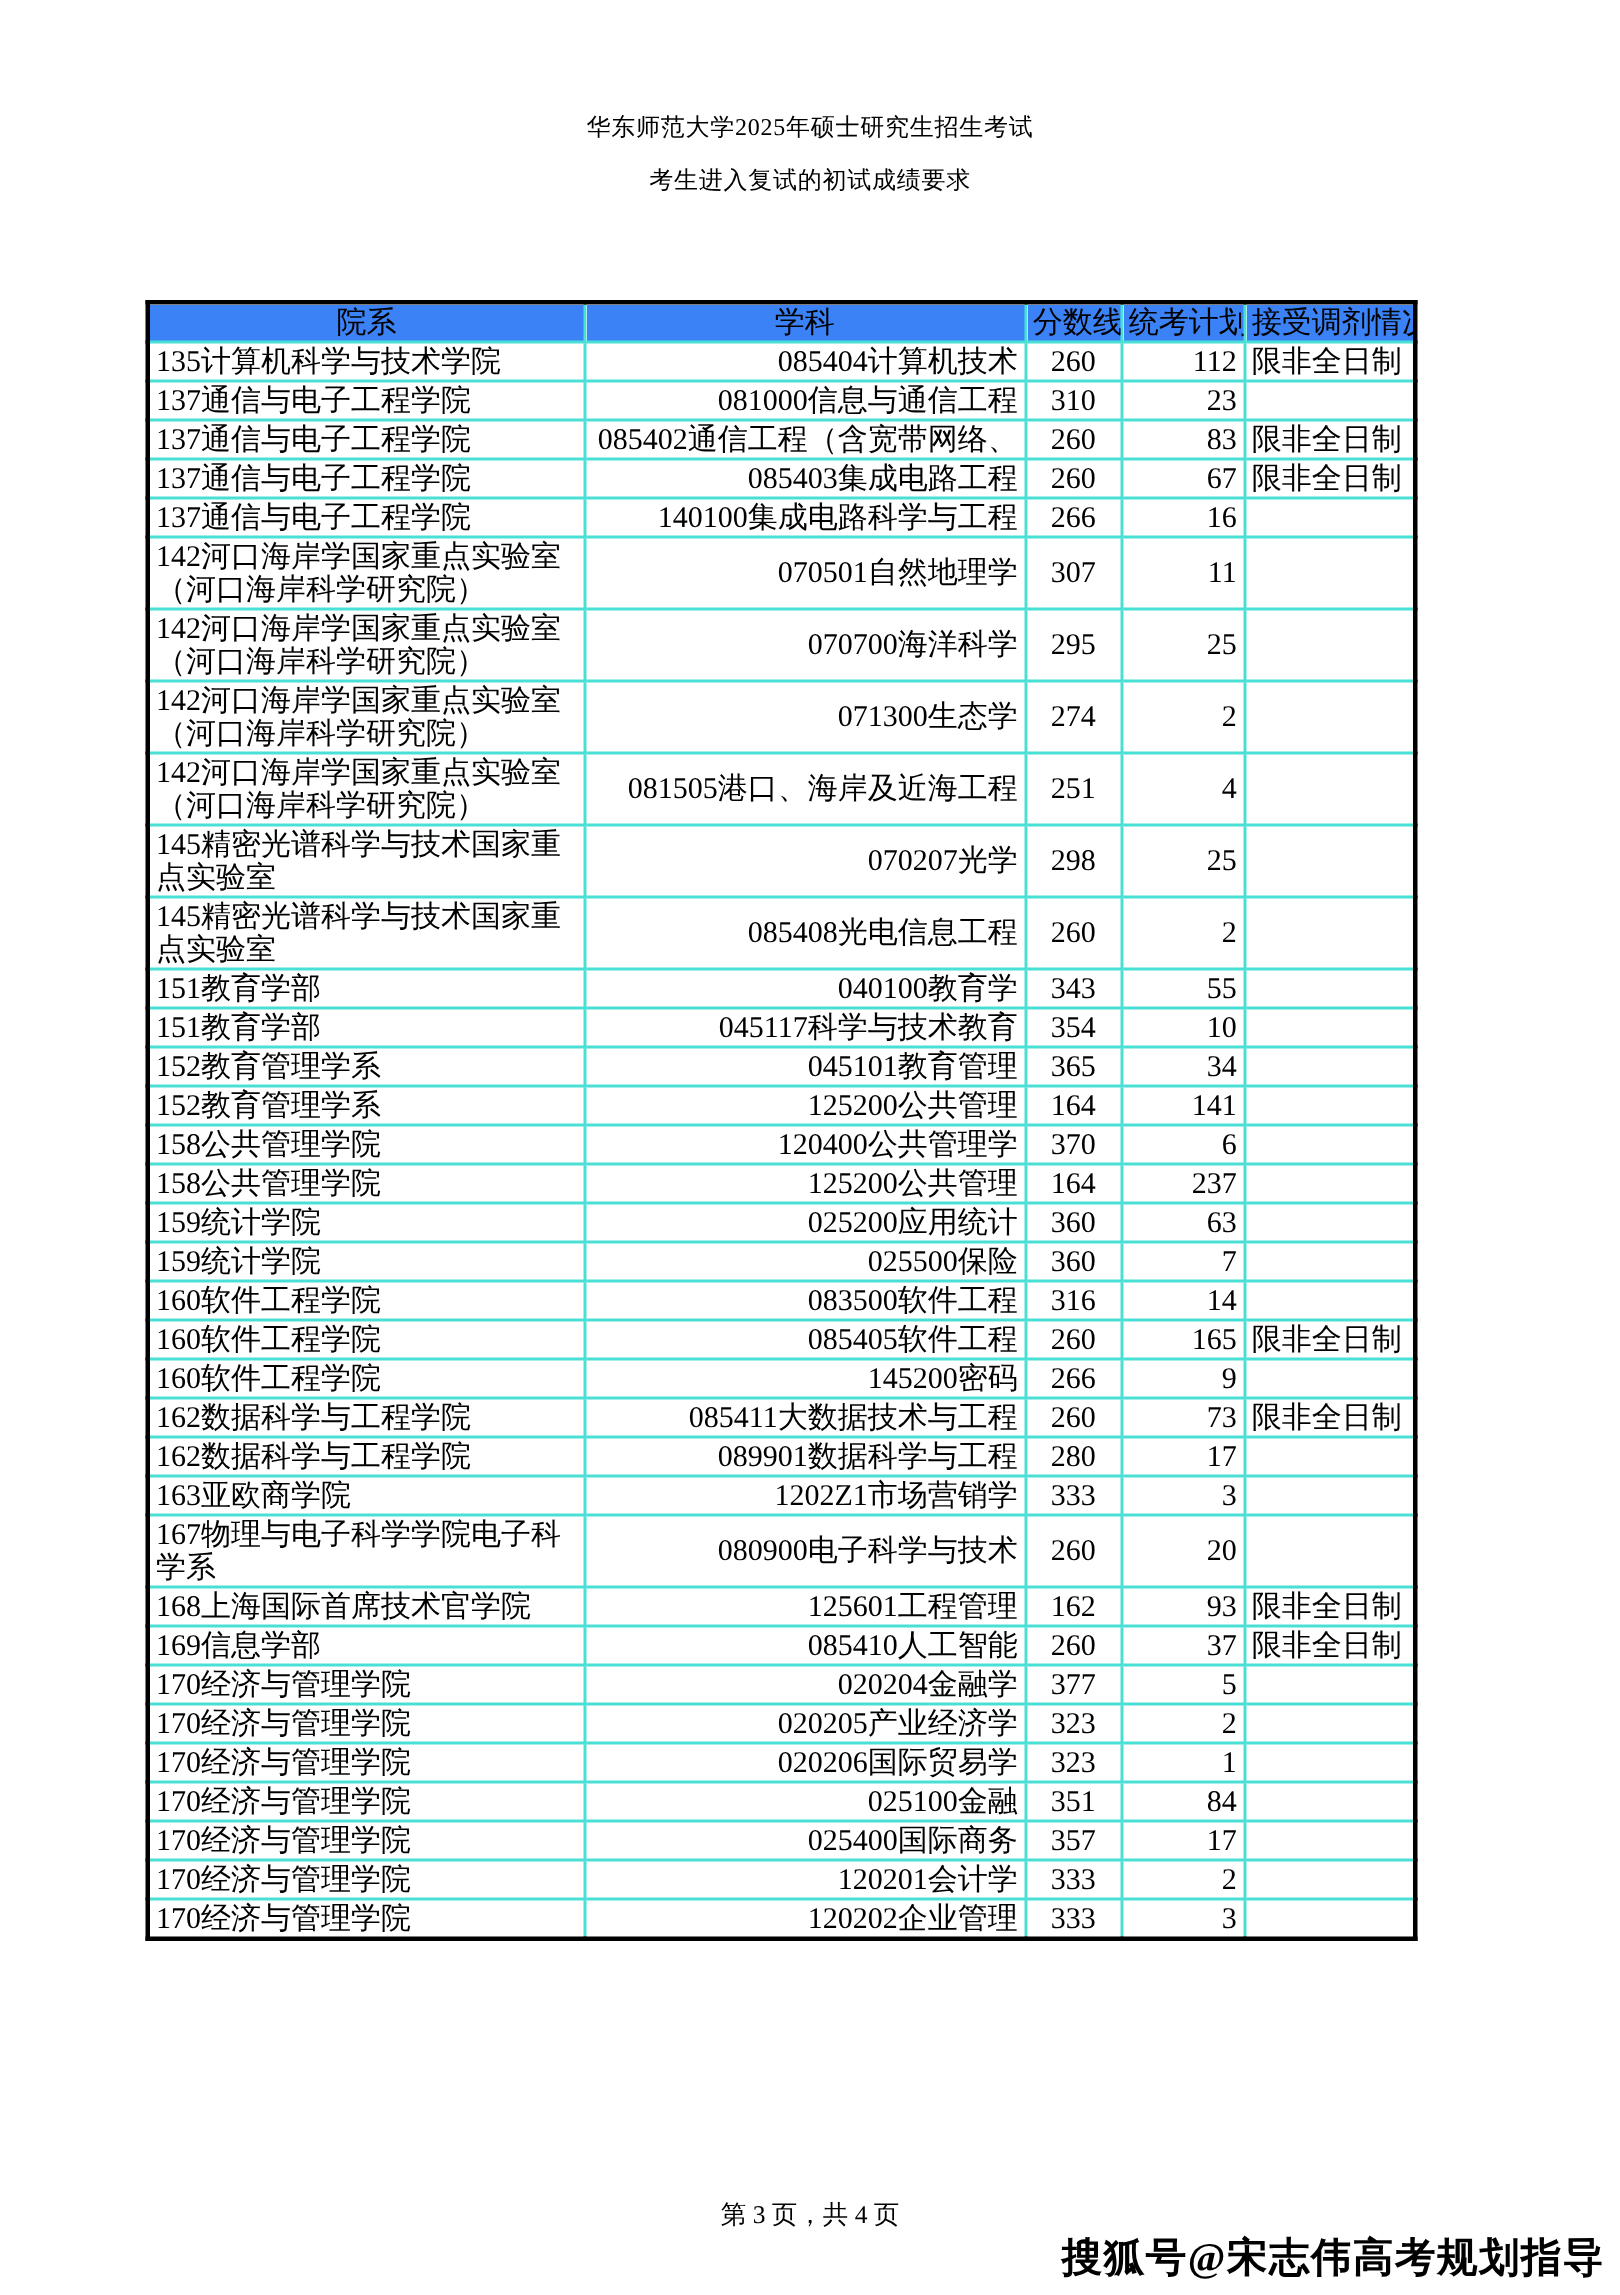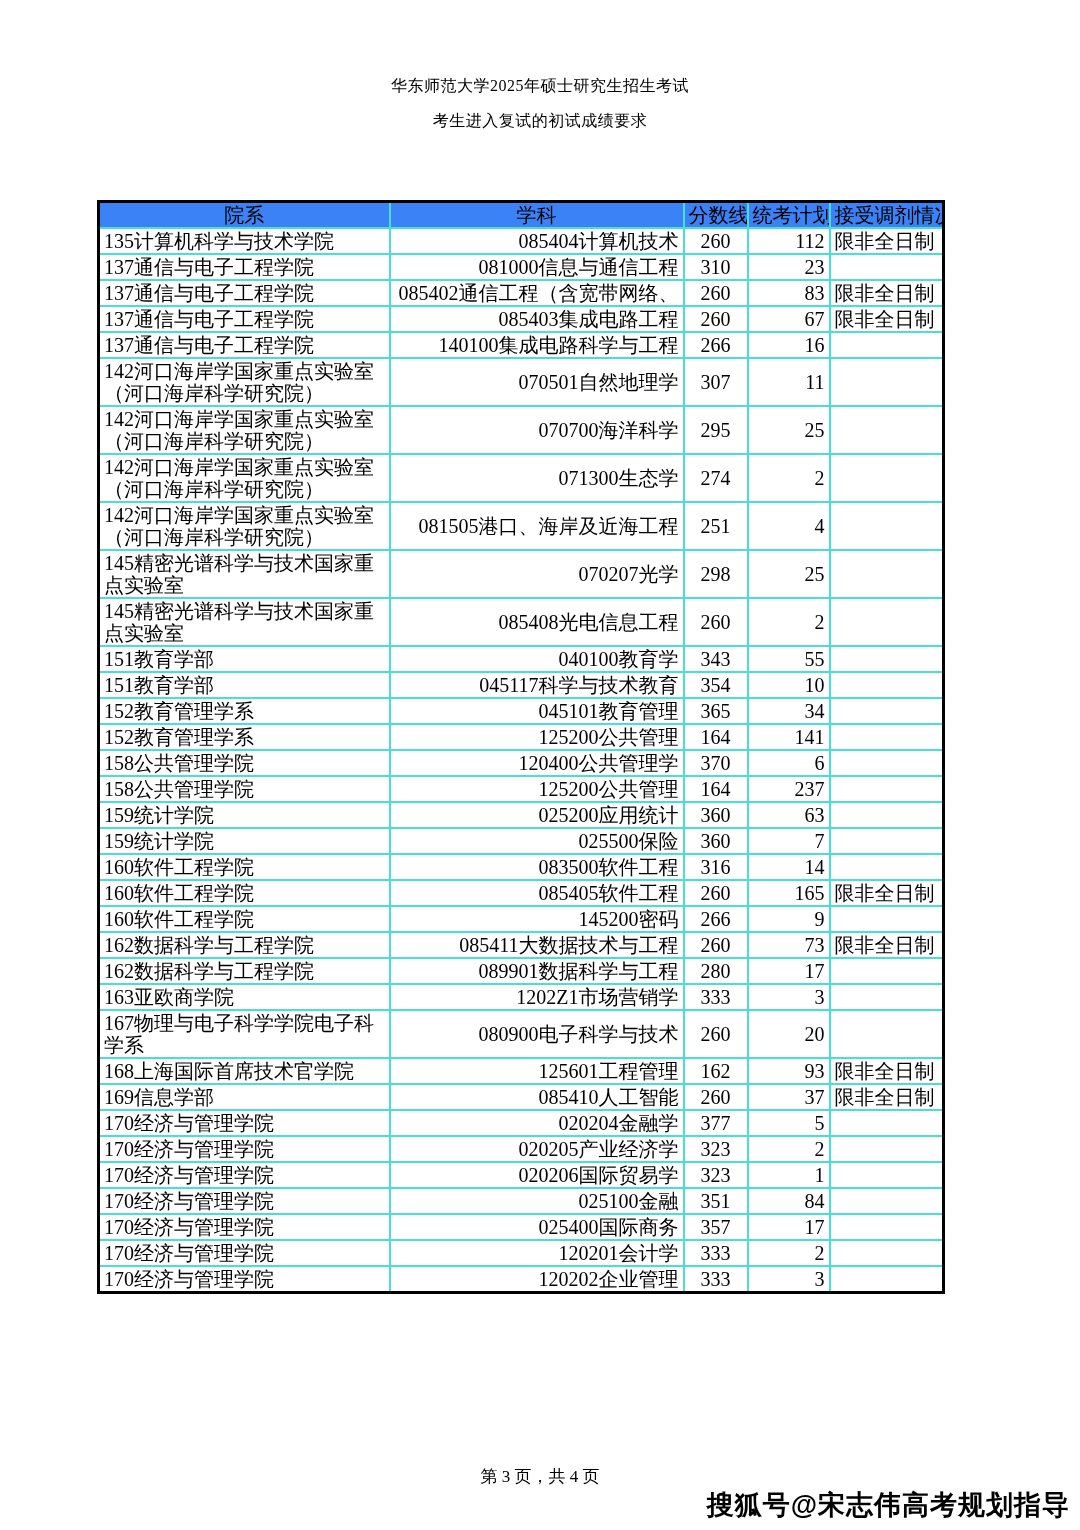--- a/index.html
+++ b/index.html
@@ -61,21 +61,21 @@
     margin-top:22px;
   }
   .watermark{
     position:absolute;
     top:1487px;right:10px;
     font-size:27px;
     font-weight:bold;
     color:#000;
     letter-spacing:1px;
     text-shadow:1px 1px 0 #ffffff,-1px -1px 0 #ffffff;
-    font-family:Liberation Sans, sans-serif;
+    font-family:Liberation Serif, serif;
   }
 </style>
 </head>
 <body>
 
 <div class="title-block">
   <div class="title-line">华东师范大学2025年硕士研究生招生考试</div>
   <div class="title-line">考生进入复试的初试成绩要求</div>
 </div>
 

